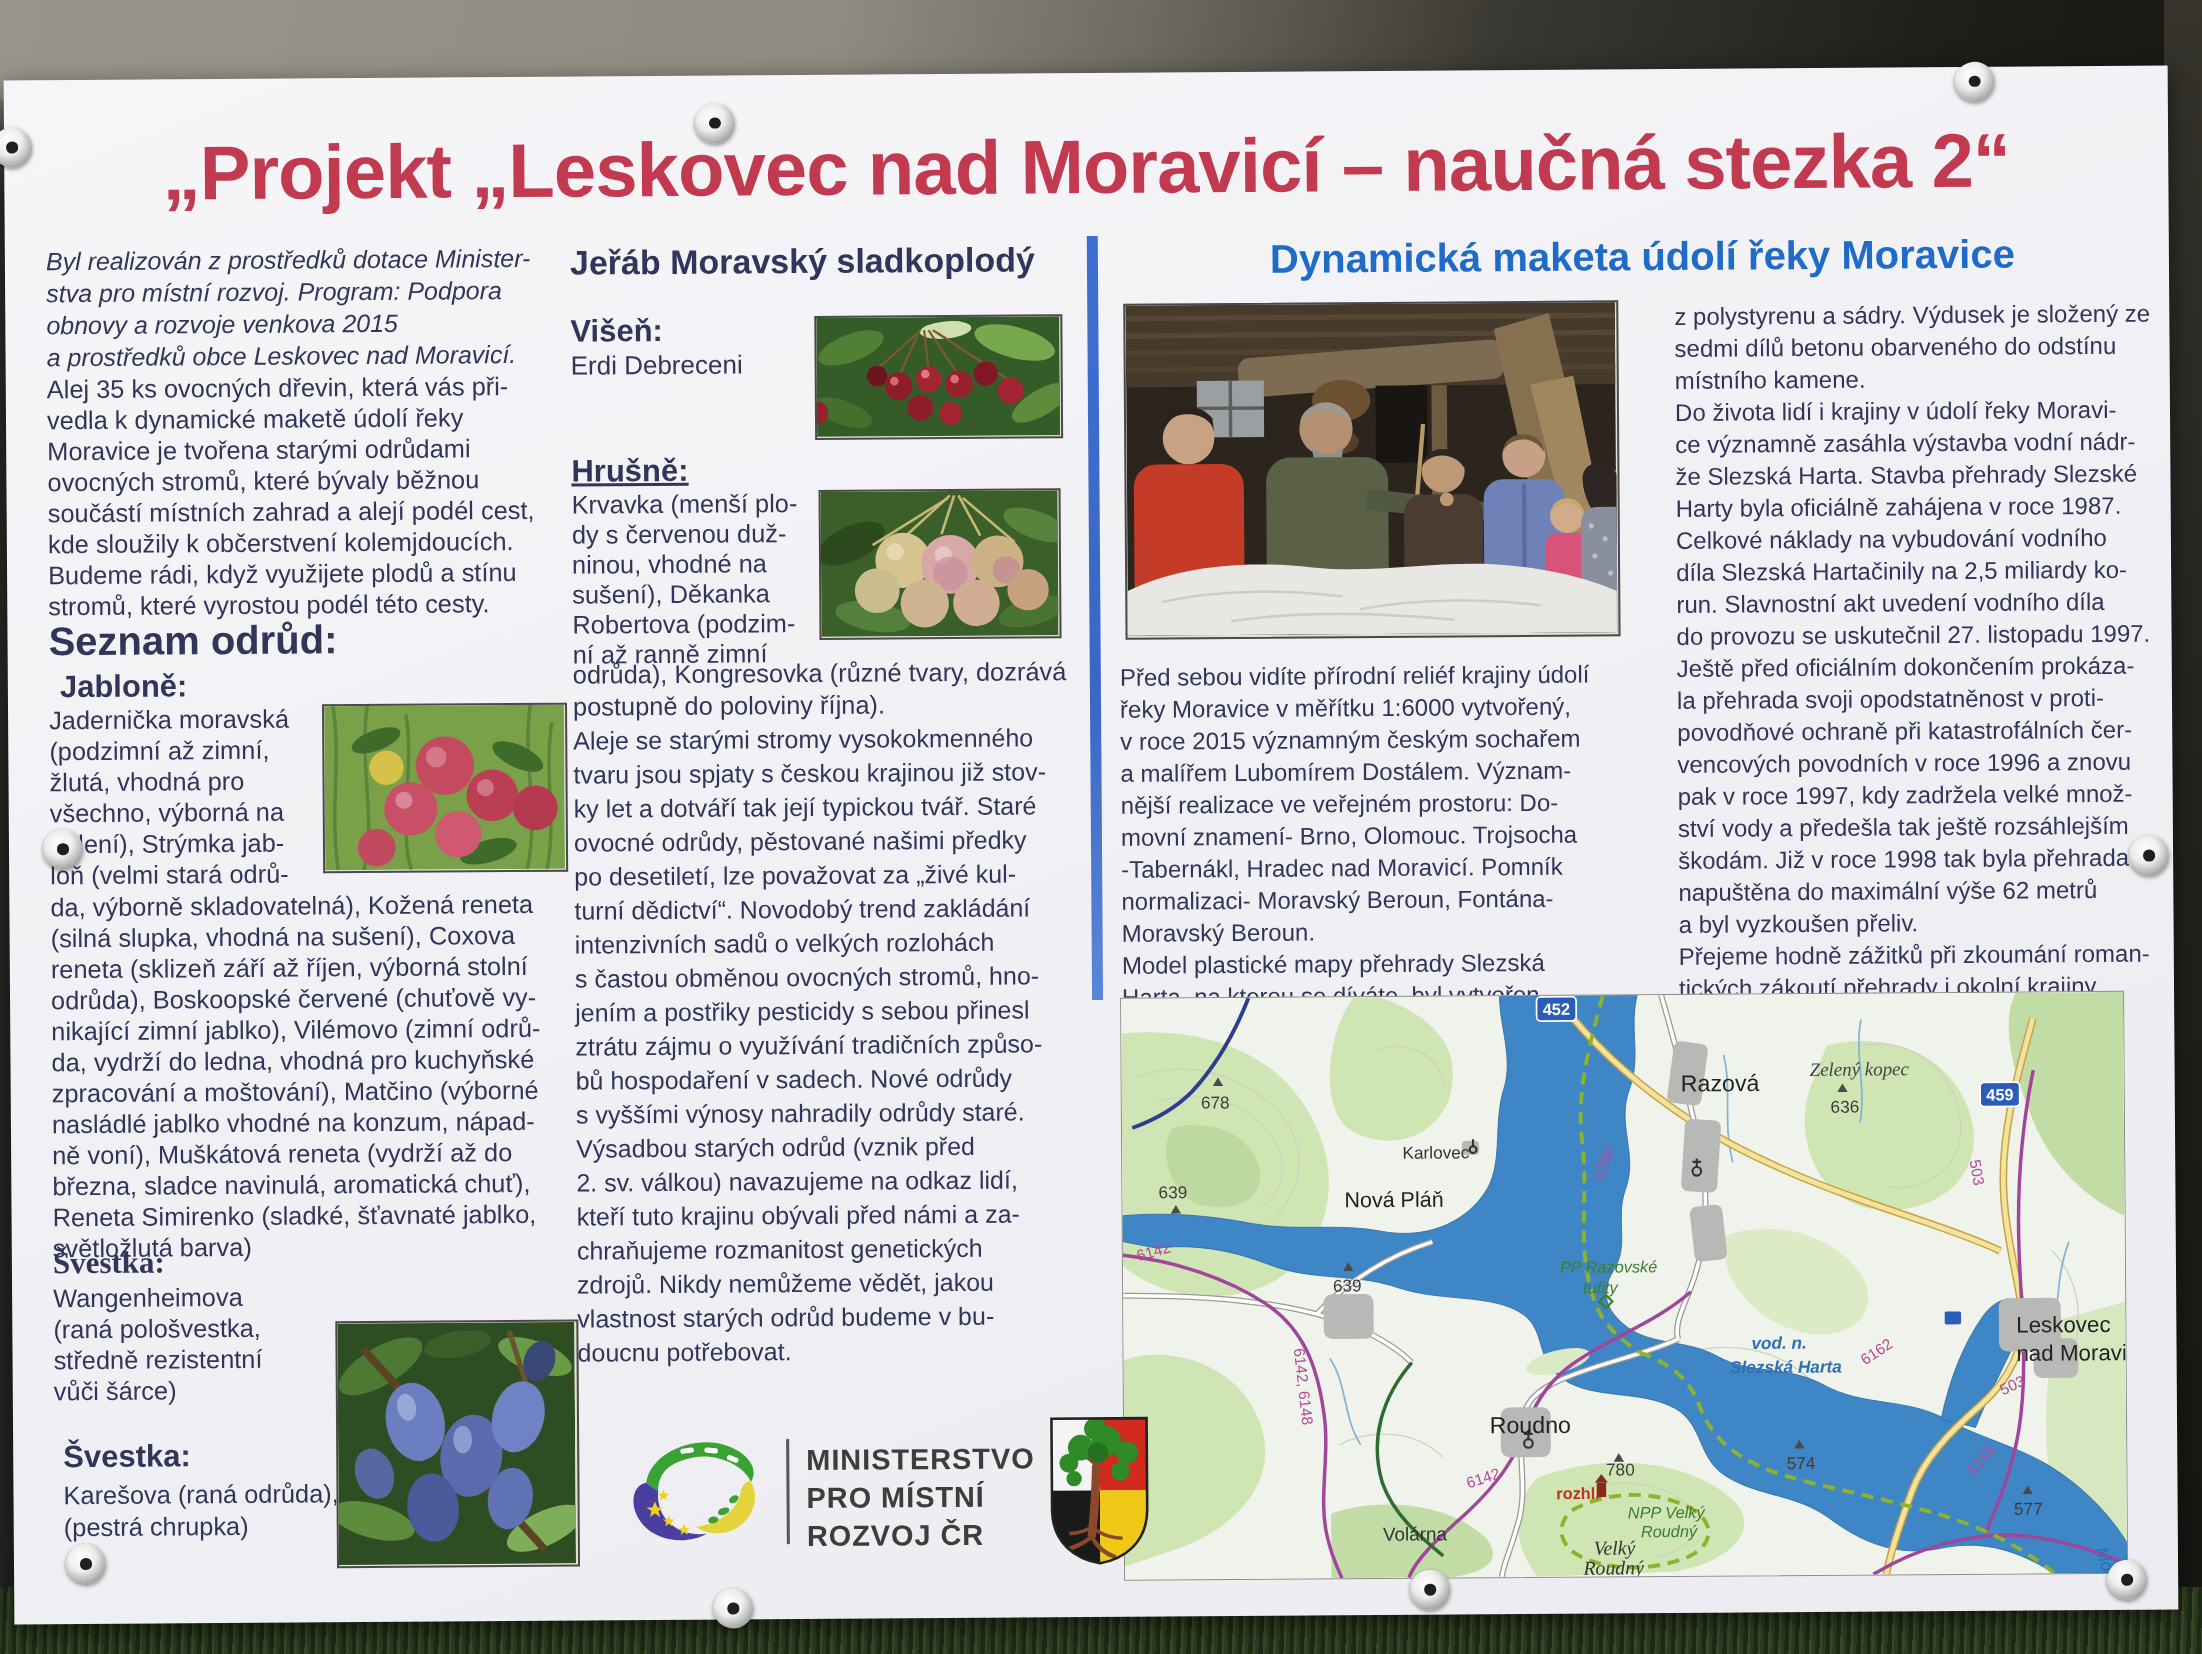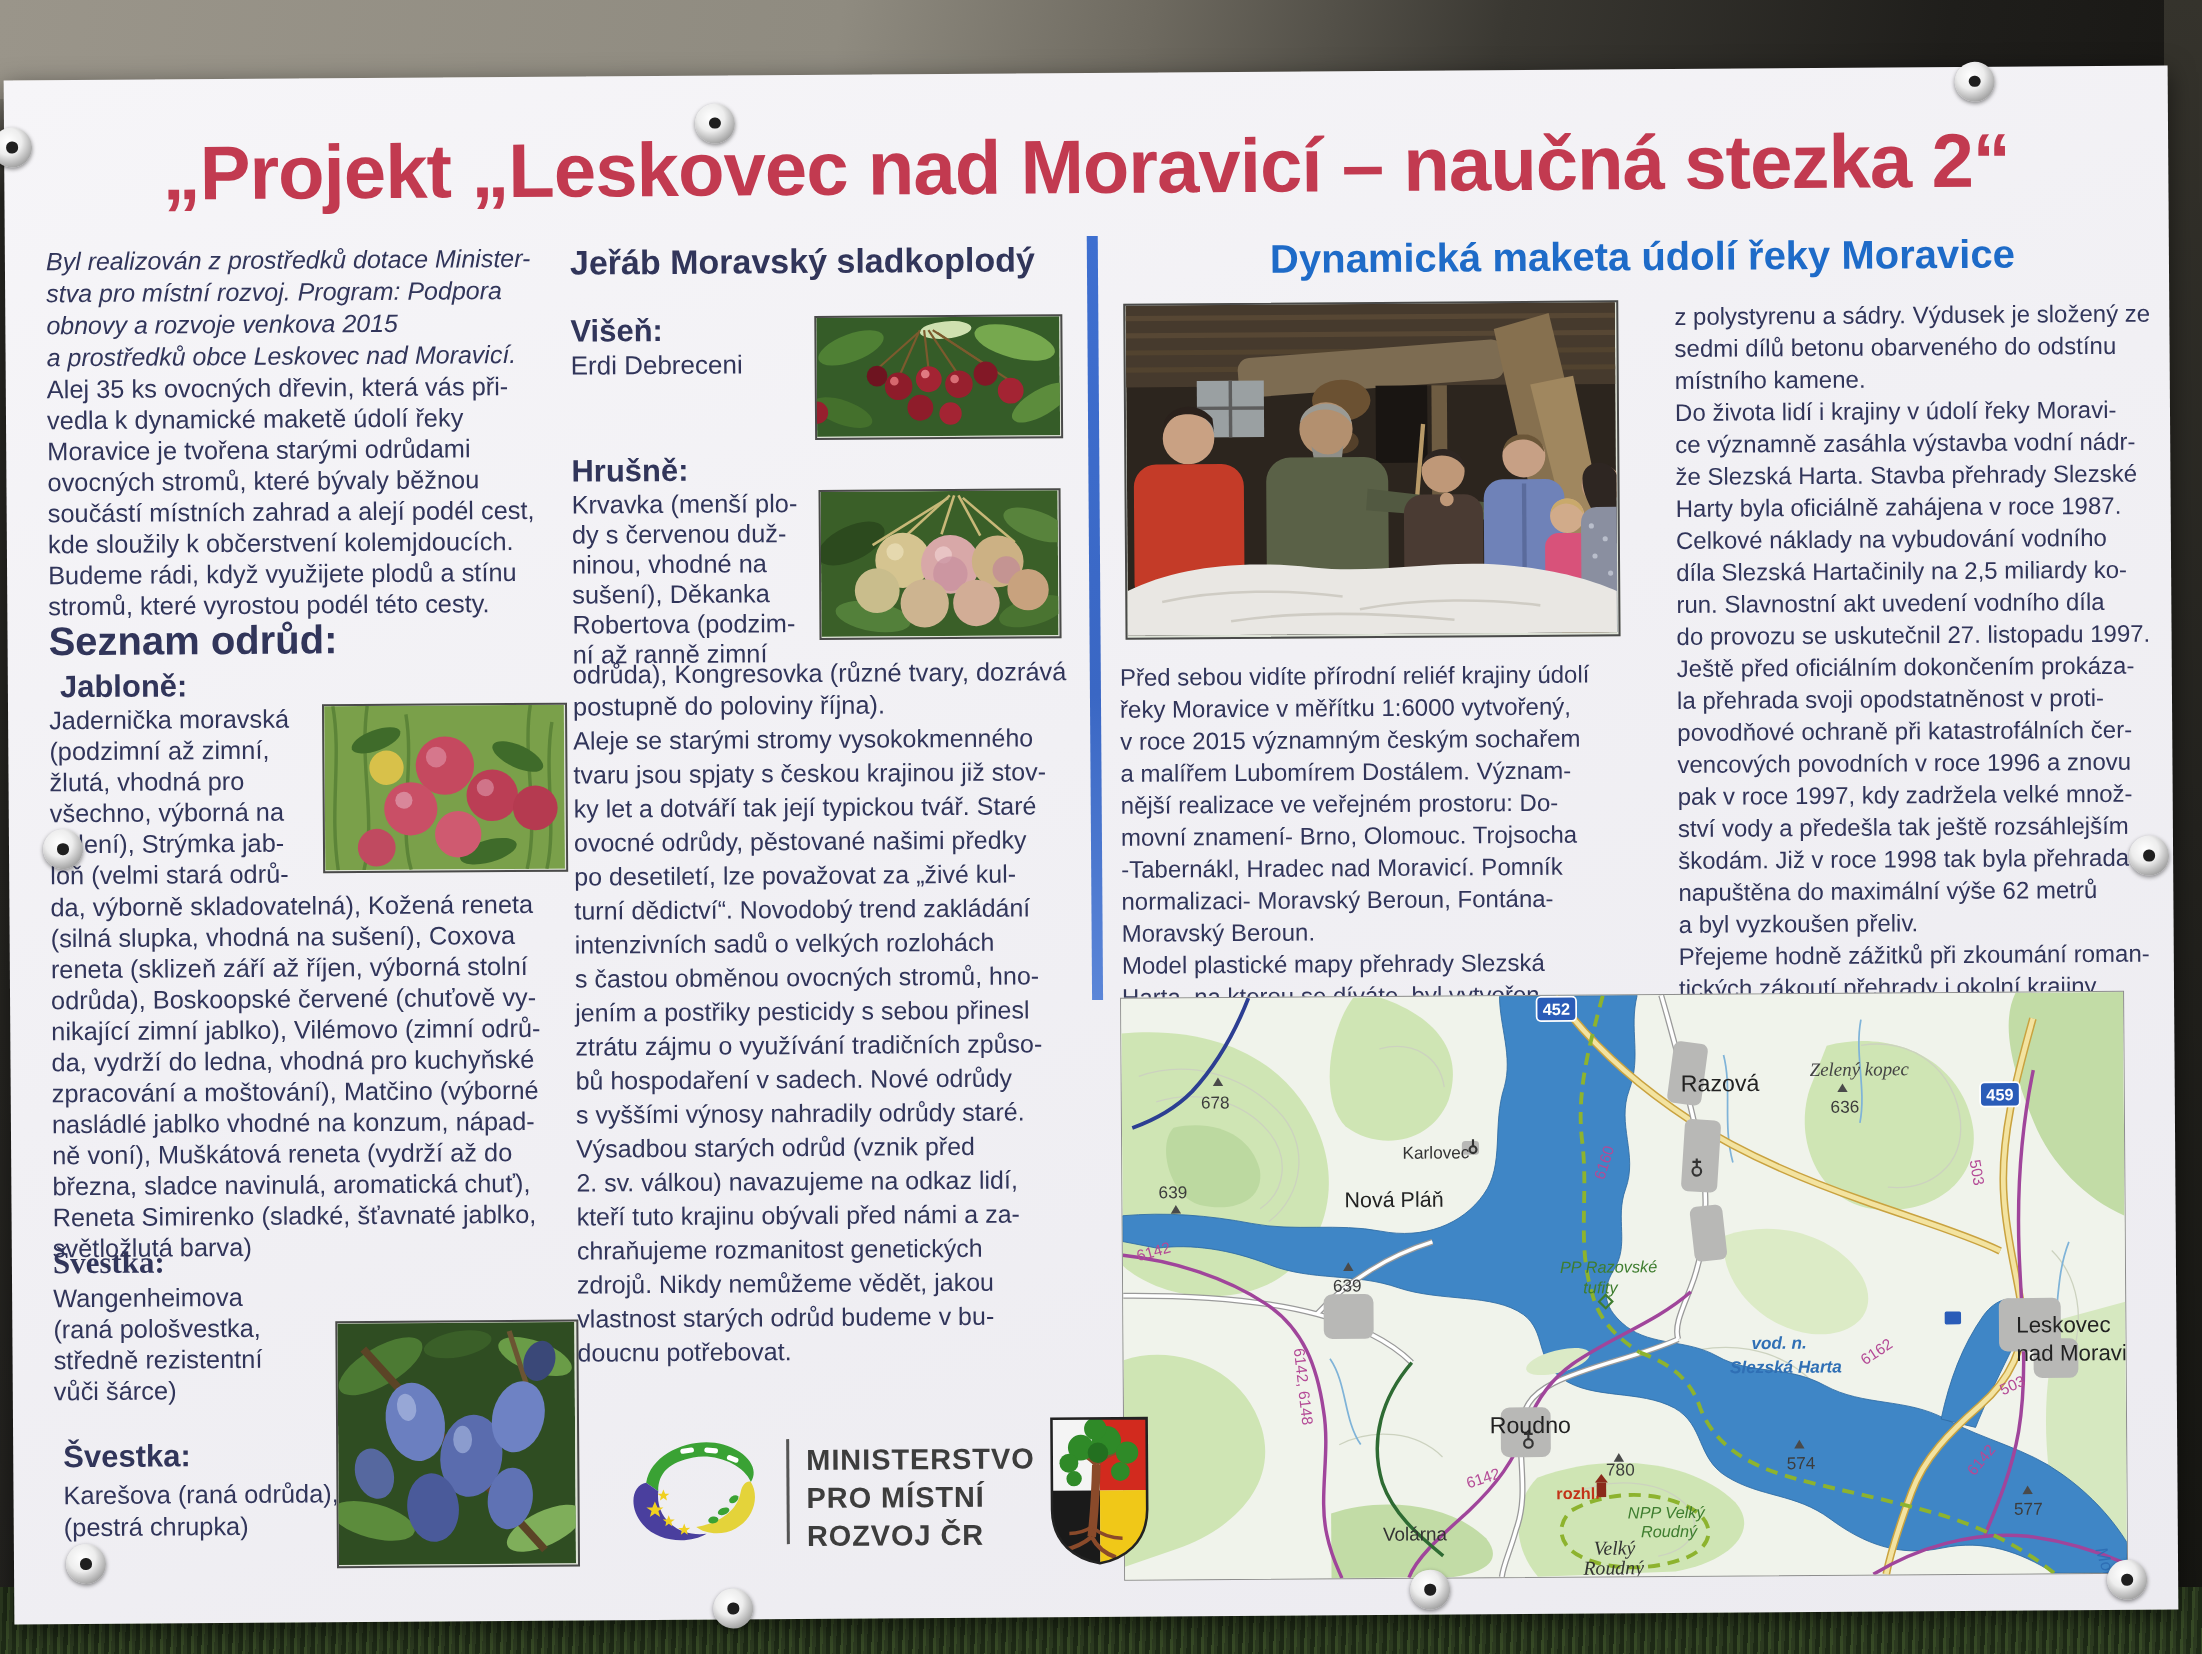--- a/index.html
+++ b/index.html
@@ -31,21 +31,21 @@
   .jablone-rest{left:41px;top:812px;width:538px;font-size:25.4px;line-height:31px;}
   .svestka-h{left:41px;top:1165px;font-family:Liberation Serif, serif;}
   .svestka-t{left:41px;top:1203px;width:284px;font-size:25.4px;line-height:31px;}
   .tresen-h{left:50px;top:1359px;}
   .tresen-t{left:50px;top:1399px;width:860px;font-size:25.4px;line-height:32px;}
   .photo{border:2.6px solid #4a4a4a;box-sizing:border-box;background:#dfe4d8;}
   .photo svg{display:block;}
   .mid-jerab{left:565px;top:167px;font-size:34px;font-weight:bold;color:#31355a;}
   .visen-h{left:565px;top:237px;}
   .visen-t{left:565px;top:274px;font-size:26px;}
-  .hrusne-h{left:565px;top:377px;}
+  .hrusne-h{left:565px;top:377px;text-decoration:underline;}
   .hrusne-narrow{left:565px;top:413px;width:254px;font-size:25.4px;line-height:30px;}
   .hrusne-rest{left:565px;top:582px;width:551px;font-size:25.4px;line-height:32px;}
   .aleje{left:565px;top:647px;width:546px;font-size:25px;line-height:34px;}
   .divider{left:1082px;top:163px;width:11.2px;height:764px;
     background:linear-gradient(180deg,#3e6fd0 0%,#3a67c4 60%,#5b86d8 100%);}
   .r-heading{left:1106px;top:165px;width:1063px;text-align:center;font-size:40px;
     font-weight:bold;color:#1e6bc8;}
   .r-photo{left:1118px;top:231px;width:495px;height:336px;}
   .r-colA{left:1669px;top:232px;width:516px;font-size:24px;line-height:32px;text-align:left;}
   .r-colB{left:1112px;top:589px;width:558px;font-size:24px;line-height:32px;}

